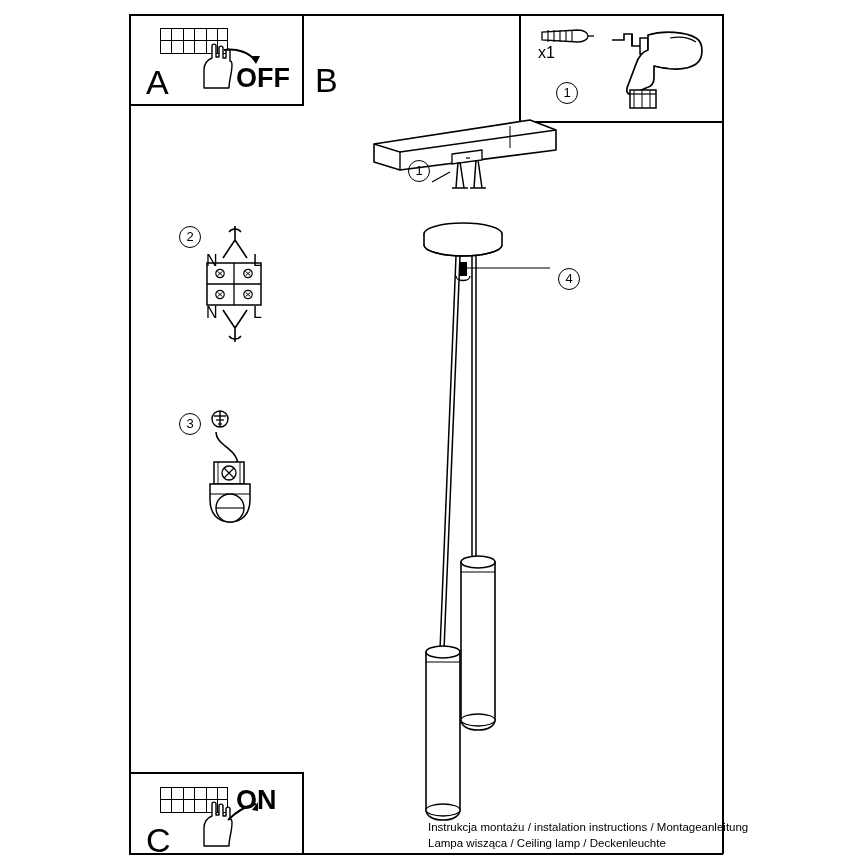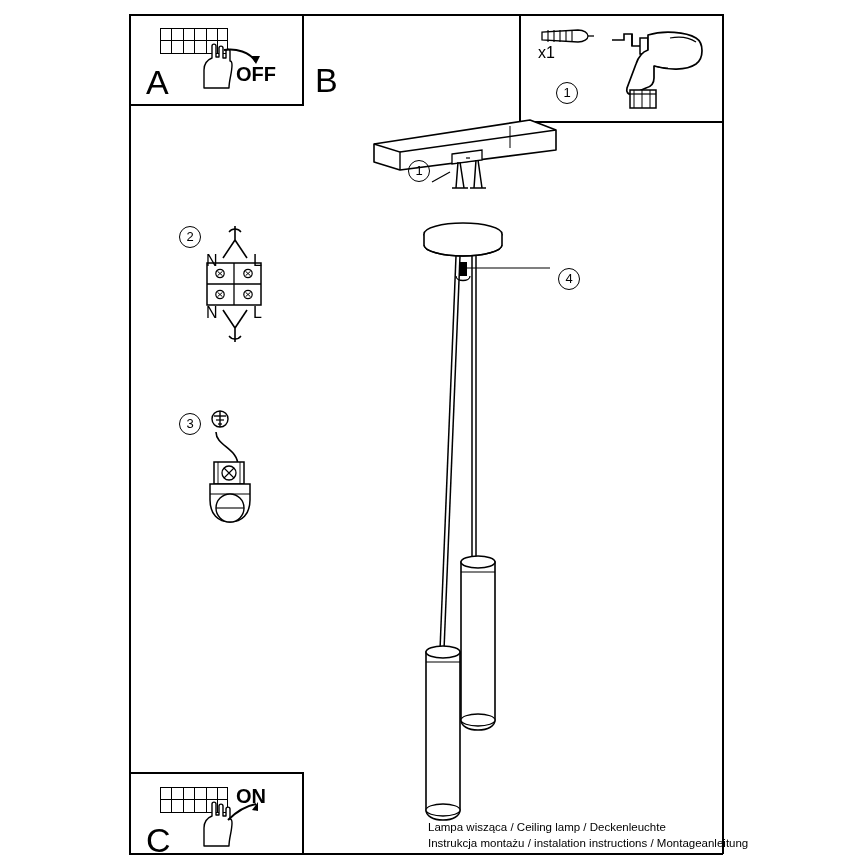--- a/index.html
+++ b/index.html
@@ -35,21 +35,21 @@
   #panelC-right { left: 302px; top: 772px; width: 1.5px; height: 82px; }
 
   
   #panelD-left   { left: 519px; top: 14px;  width: 1.5px; height: 108px; }
   #panelD-bottom { left: 519px; top: 121px; width: 204px; height: 1.5px; }
 
   
   .big-letter { font-size: 34px; font-weight: 400; letter-spacing: 0; }
 
   
-  .lbl-onoff { font-size: 20px; font-weight: 700; }
+  .lbl-onoff { font-size: 27px; font-weight: 700; }
   .lbl-small { font-size: 16px; }
 
   
   .circnum {
     position: absolute;
     width: 22px; height: 22px;
     border: 1.6px solid #000;
     border-radius: 50%;
     font-size: 13px;
     line-height: 20px;
@@ -288,17 +288,17 @@
       <ellipse cx="83" cy="542" rx="17" ry="6" fill="#fff" stroke="#000" stroke-width="1.5"></ellipse>
       <path d="M66,552 L100,552" fill="none" stroke="#000" stroke-width="1.1"></path>
       <ellipse cx="83" cy="700" rx="17" ry="6" fill="#fff" stroke="#000" stroke-width="1.3"></ellipse>
     </svg>
   </div>
 
   <div class="circnum" style="left:408px; top:160px;">1</div>
   <div class="circnum" style="left:558px; top:268px;">4</div>
 
   <div class="caption" style="left:428px; top:819px;">
+    <div>Instrukcja montażu / instalation instructions / Montageanleitung</div>
     <div>Lampa wisząca / Ceiling lamp / Deckenleuchte</div>
-    <div>Instrukcja montażu / instalation instructions / Montageanleitung</div>
   </div>
 
 </div>
 
 </body></html>

